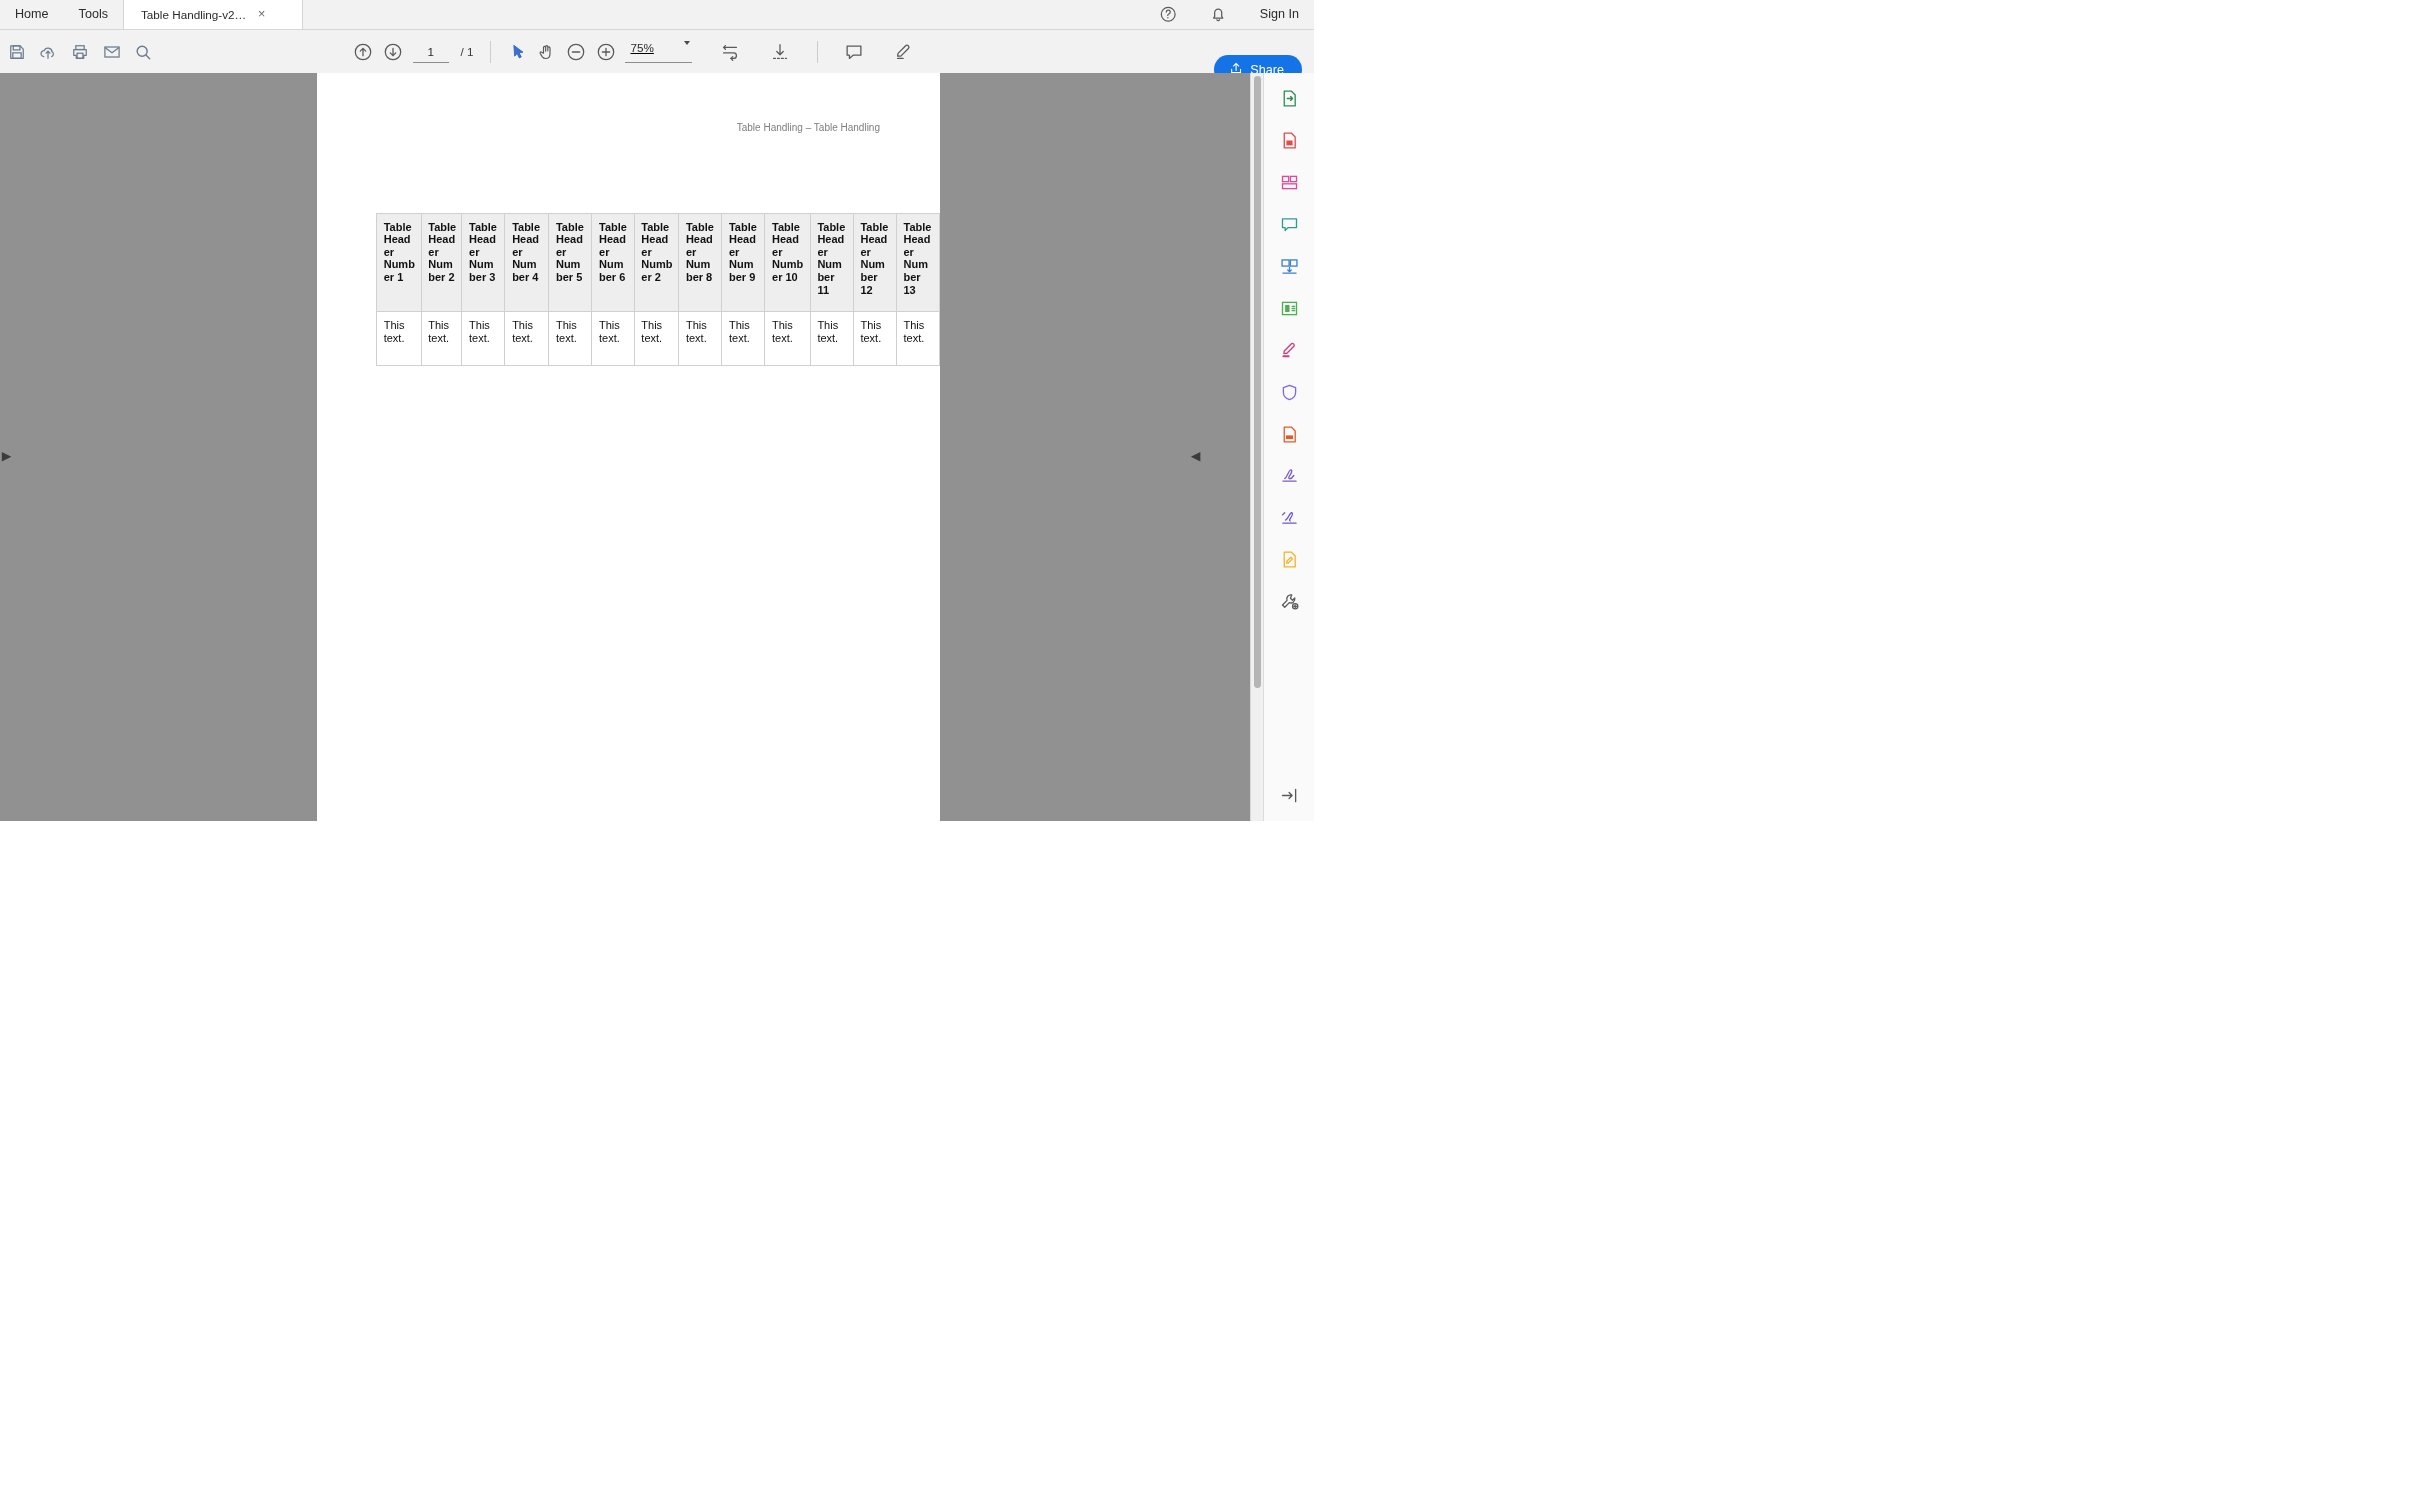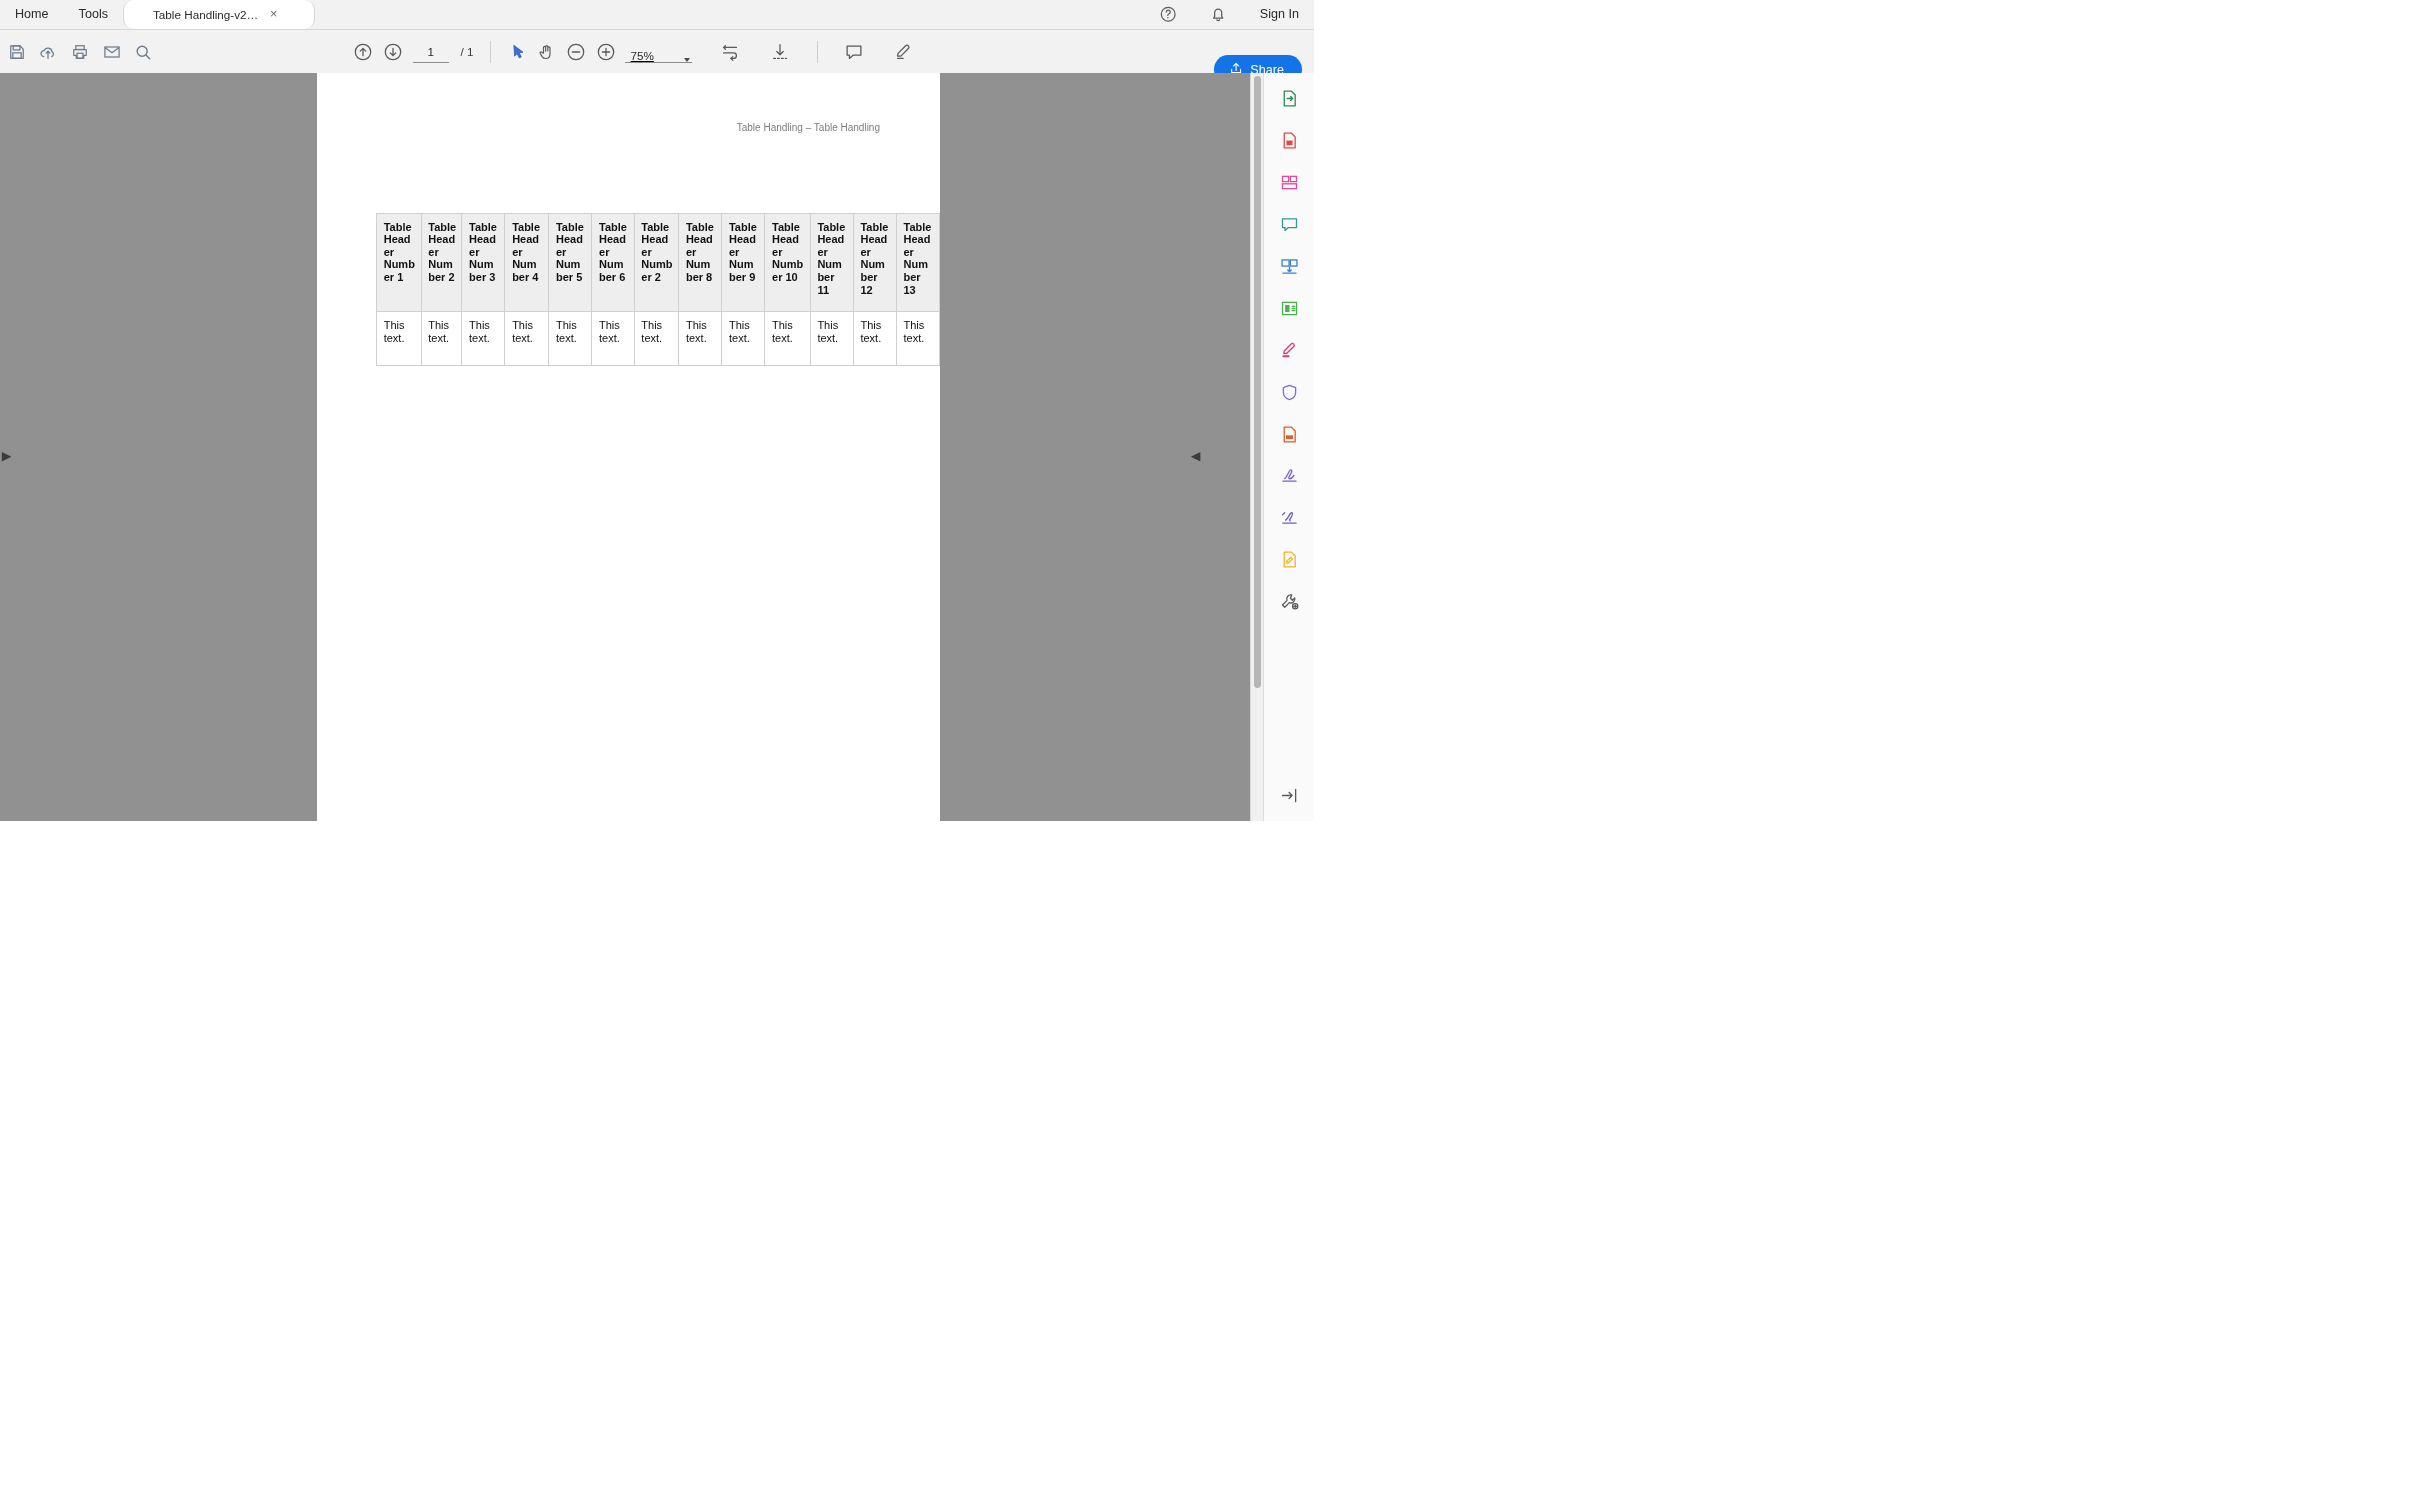--- a/index.html
+++ b/index.html
@@ -35,27 +35,26 @@
     font-size: 12.6px;
     color: #2b2b2b;
     cursor: pointer;
   }
   .doc-tab {
     display: flex;
     align-items: center;
     background: #ffffff;
     border-left: 0.8px solid #d6d6d6;
     border-right: 0.8px solid #d6d6d6;
-    padding: 0 10px 0 29px;
+    padding: 0 10px 0 17px;
     min-width: 151px;
     font-size: 11.7px;
     color: #2b2b2b;
     position: relative;
     top: 0;
-    border-radius: 10px;
   }
   .doc-tab .tab-label {
     max-width: 126px;
     overflow: hidden;
     white-space: nowrap;
     text-overflow: ellipsis;
   }
   .doc-tab .tab-close {
     margin-left: 11.7px;
     font-size: 12.6px;
@@ -125,21 +124,21 @@
     margin-left: 3.4px;
   }
   .sep {
     width: 0.8px;
     height: 22px;
     background: #cdcdcd;
     margin: 0 8.4px;
   }
   .zoombox {
     display: flex;
-    align-items: flex-end;
+    align-items: flex-start;
     border-bottom: 0.8px solid #8d8d8d;
     height: 21px;
     padding: 0 1.7px 0 5px;
     min-width: 60px;
     justify-content: space-between;
     cursor: pointer;
     text-decoration: underline;
   }
   .zoom-val {
     font-size: 11.7px;

